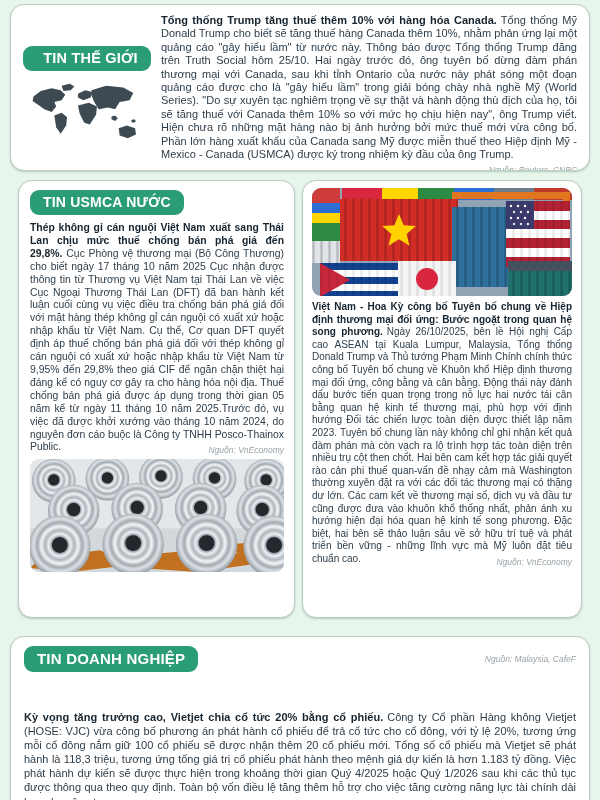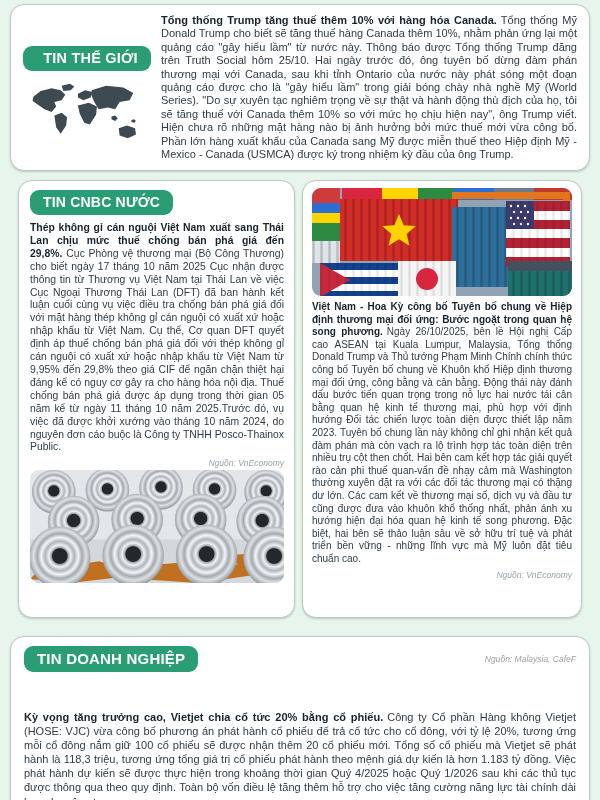--- a/index.html
+++ b/index.html
@@ -30,21 +30,21 @@
     border-radius:9px;
     white-space:nowrap;
   }
   .lead { font-weight:bold; color:#16242f; margin-right:4px; }
   .source {
     float:right;
     font-style:italic;
     color:#9aa3a9;
     font-size:8.5px;
     margin-left:6px;
-    margin-top:16px;
+    margin-top:3px;
   }
   p.article { text-align:justify; }
 
   
   #world-card { left:10px; top:4px; width:580px; height:167px; display:flex; padding:9px 12px 8px 10px; }
   .s1-left { width:132px; flex:0 0 132px; display:flex; flex-direction:column; align-items:center; padding-top:32px; }
   .s1-left .badge { font-size:14.5px;padding-left:20px; }
   .worldmap { margin-top:11px; width:118px; height:68px; }
   .s1-right { flex:1; padding-left:8px; }
   #world-card p.article { font-size:11px; line-height:13.4px; }
@@ -89,21 +89,21 @@
   </div>
   <div class="s1-right">
     <p class="article">
       <span class="lead">Tổng thống Trump tăng thuế thêm 10% với hàng hóa Canada.</span><span>Tổng thống Mỹ Donald Trump cho biết sẽ tăng thuế hàng Canada thêm 10%, nhằm phản ứng lại một quảng cáo "gây hiểu lầm" từ nước này. Thông báo được Tổng thống Trump đăng trên Truth Social hôm 25/10. Hai ngày trước đó, ông tuyên bố dừng đàm phán thương mại với Canada, sau khi tỉnh Ontario của nước này phát sóng một đoạn quảng cáo được cho là "gây hiểu lầm" trong giải bóng chày nhà nghề Mỹ (World Series). "Do sự xuyên tạc nghiêm trọng về sự thật và hành động thù địch của họ, tôi sẽ tăng thuế với Canada thêm 10% so với mức họ chịu hiện nay", ông Trump viết. Hiện chưa rõ những mặt hàng nào bị ảnh hưởng bởi mức thuế mới vừa công bố. Phần lớn hàng xuất khẩu của Canada sang Mỹ được miễn thuế theo Hiệp định Mỹ - Mexico - Canada (USMCA) được ký trong nhiệm kỳ đầu của ông Trump.</span>
       <span class="source">Nguồn: Reuters, CNBC</span>
     </p>
   </div>
 </section>
 
 <section class="card" id="domestic-left">
-  <span class="badge">TIN CNBC NƯỚC</span>
+  <span class="badge">TIN USMCA NƯỚC</span>
   <p class="article">
     <span class="lead">Thép không gỉ cán nguội Việt Nam xuất sang Thái Lan chịu mức thuế chống bán phá giá đến 29,8%.</span><span>Cục Phòng vệ thương mại (Bộ Công Thương) cho biết ngày 17 tháng 10 năm 2025 Cục nhận được thông tin từ Thương vụ Việt Nam tại Thái Lan về việc Cục Ngoại Thương Thái Lan (DFT) đã ban hành kết luận cuối cùng vụ việc điều tra chống bán phá giá đối với mặt hàng thép không gỉ cán nguội có xuất xứ hoặc nhập khẩu từ Việt Nam. Cụ thể, Cơ quan DFT quyết định áp thuế chống bán phá giá đối với thép không gỉ cán nguội có xuất xứ hoặc nhập khẩu từ Việt Nam từ 9,95% đến 29,8% theo giá CIF để ngăn chặn thiệt hại đáng kể có nguy cơ gây ra cho hàng hóa nội địa. Thuế chống bán phá giá được áp dụng trong thời gian 05 năm kể từ ngày 11 tháng 10 năm 2025.Trước đó, vụ việc đã được khởi xướng vào tháng 10 năm 2024, do nguyên đơn cáo buộc là Công ty TNHH Posco-Thainox Public.</span>
     <span class="source">Nguồn: VnEconomy</span>
   </p>
   <svg class="img-frame" id="coils-img" viewBox="0 0 256 114" preserveAspectRatio="xMidYMid slice" aria-hidden="true">
     <defs>
       <radialGradient id="coilface" cx="50%" cy="48%" r="52%">
         <stop offset="0%" stop-color="#23282d"></stop>
           <stop offset="23%" stop-color="#23282d"></stop>
         <stop offset="26%" stop-color="#9aa2aa"></stop>

